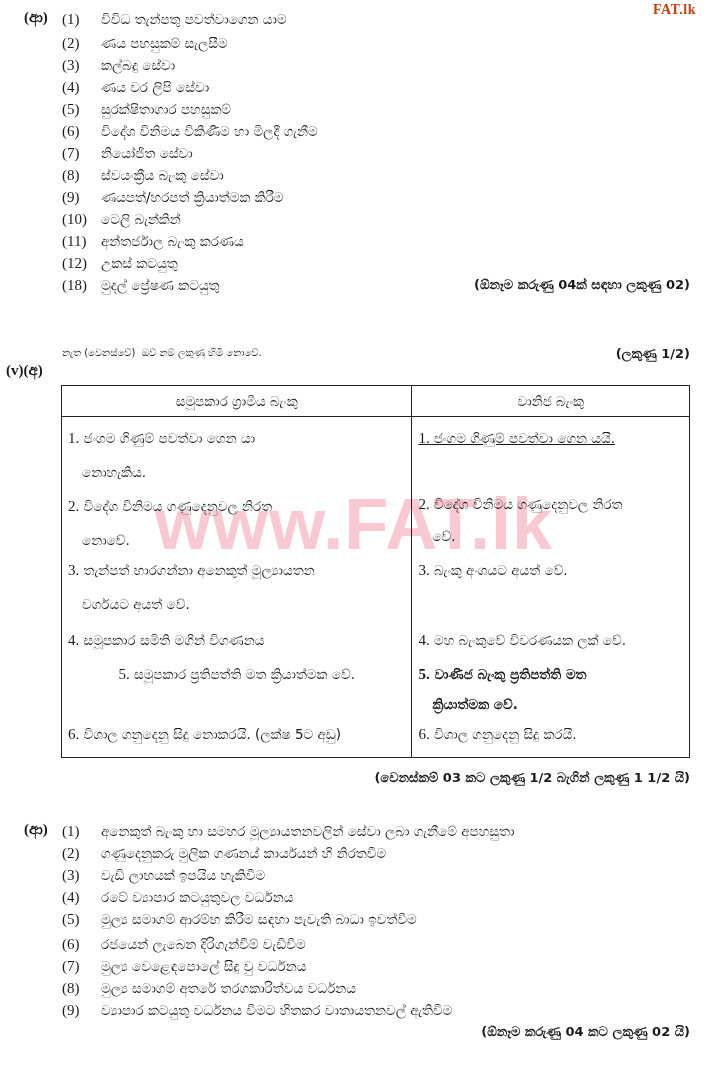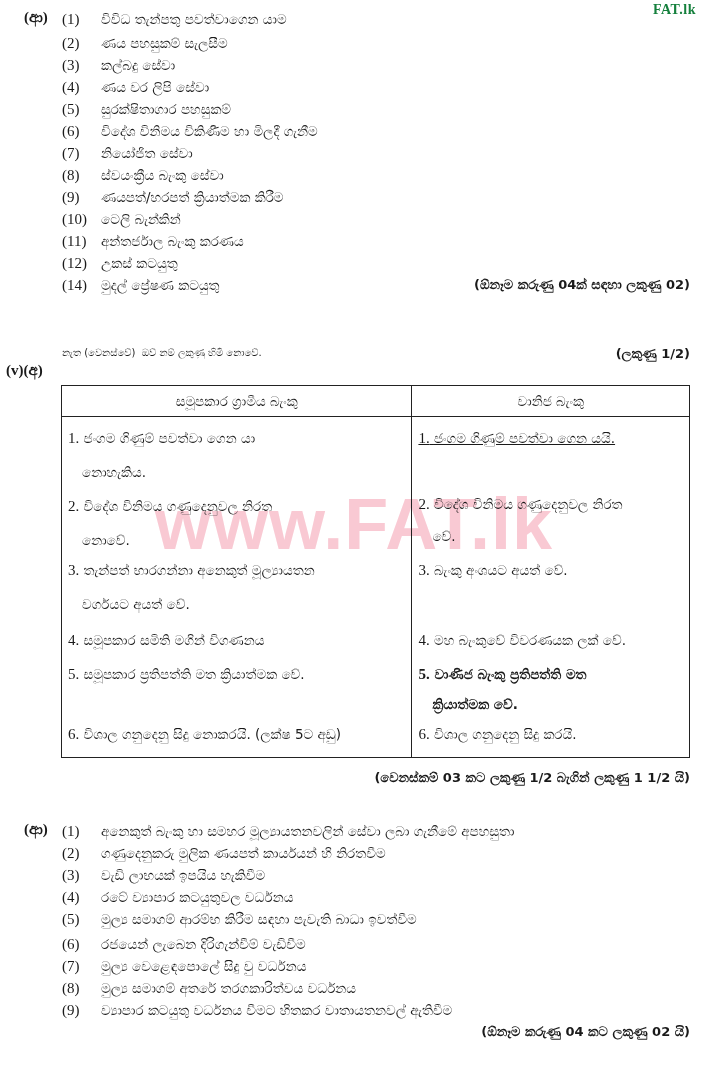--- a/index.html
+++ b/index.html
@@ -3,21 +3,21 @@
 <meta charset="utf-8">
 <style>
   html, body { margin: 0; padding: 0; background: #ffffff; }
   body {
     width: 708px; height: 1066px; position: relative; overflow: hidden;
     font-family: "DejaVu Sans", sans-serif; color: #1a1a1a;
   }
   .site-tag {
     position: absolute; top: 2px; right: 12px;
     font-family: "Liberation Serif", serif; font-weight: bold;
-    font-size: 14px; color: #15803d; letter-spacing: 0.5px;
+    font-size: 14px; color: #c2410c; letter-spacing: 0.5px;
   }
   .watermark {
     position: absolute; left: 155px; top: 488px;
     font-family: "Liberation Sans", sans-serif; font-weight: bold;
     font-size: 72px; color: #f9c9d3; letter-spacing: 1px;
     z-index: 0; pointer-events: none; line-height: 1;
   }
   .content { position: relative; z-index: 1; }
   .sec-label {
     position: absolute; font-family: "Liberation Serif", serif;
@@ -99,21 +99,21 @@
       </div>
     <div class="row" style="top:230px;">
         <span class="num">(11)</span>
         <span class="txt">අන්තර්ජාල බැංකු කරණය</span>
       </div>
     <div class="row" style="top:252px;">
         <span class="num">(12)</span>
         <span class="txt">උකස් කටයුතු</span>
       </div>
     <div class="row" style="top:274px;">
-        <span class="num">(14)</span>
+        <span class="num">(18)</span>
         <span class="txt">මුදල් ප්‍රේෂණ කටයුතු</span>
       </div>
     <div class="note" style="top:277px;"><span class="si">(ඕනෑම කරුණු 04ක් සඳහා ලකුණු 02)</span></div>
   </div>
 
   <div>
     <span class="sec-label" style="left:6px; top:362px;">(v)(අ)</span>
     <span style="position:absolute; left:62px; top:347px; font-size:10px; white-space:pre;">නැත (වෙනස්වේ)  ඔව් නම් ලකුණු හිමි නොවේ.</span>
     <div class="note" style="top:346px;"><span class="si">(ලකුණු 1/2)</span></div>
 
@@ -141,21 +141,21 @@
             </div>
             <div class="cell-item" style="height:70px;">
               <span class="n">3.</span>
               <span>තැන්පත් භාරගන්නා අනෙකුත් මූල්‍යායතන</span>
               <span class="cont">වර්ගයට අයත් වේ.</span>
             </div>
             <div class="cell-item" style="height:34px;">
               <span class="n">4.</span>
               <span>සමූපකාර සමිති මගින් විගණනය</span>
             </div>
-            <div class="cell-item" style="height:60px;">
+            <div class="cell-item" style="height:60px;text-align:center;">
               <span class="n">5.</span>
               <span>සමූපකාර ප්‍රතිපත්ති මත ක්‍රියාත්මක වේ.</span>
             </div>
             <div class="cell-item" style="height:34px;">
               <span class="n">6.</span>
               <span>විශාල ගනුදෙනු සිදු නොකරයි. (ලක්ෂ 5ට අඩු)</span>
             </div>
           </td>
           <td>
             <div class="cell-item" style="height:66px;text-decoration:underline;">
@@ -193,21 +193,21 @@
   </div>
 
   <div>
     <span class="sec-label" style="left:24px; top:821px;">(ආ)</span>
     <div class="row" style="top:820px;">
         <span class="num">(1)</span>
         <span class="txt">අනෙකුත් බැංකු හා සමහර මූල්‍යායතනවලින් සේවා ලබා ගැනීමේ අපහසුතා</span>
       </div>
     <div class="row" style="top:842px;">
         <span class="num">(2)</span>
-        <span class="txt">ගණුදෙනුකරු මුලික ණයපත් කාර්යයන් හි නිරතවීම</span>
+        <span class="txt">ගණුදෙනුකරු මුලික ගණනය් කාර්යයන් හි නිරතවීම</span>
       </div>
     <div class="row" style="top:864px;">
         <span class="num">(3)</span>
         <span class="txt">වැඩි ලාභයක් ඉපයිය හැකිවීම</span>
       </div>
     <div class="row" style="top:886px;">
         <span class="num">(4)</span>
         <span class="txt">රටේ ව්‍යාපාර කටයුතුවල වර්ධනය</span>
       </div>
     <div class="row" style="top:908px;">

